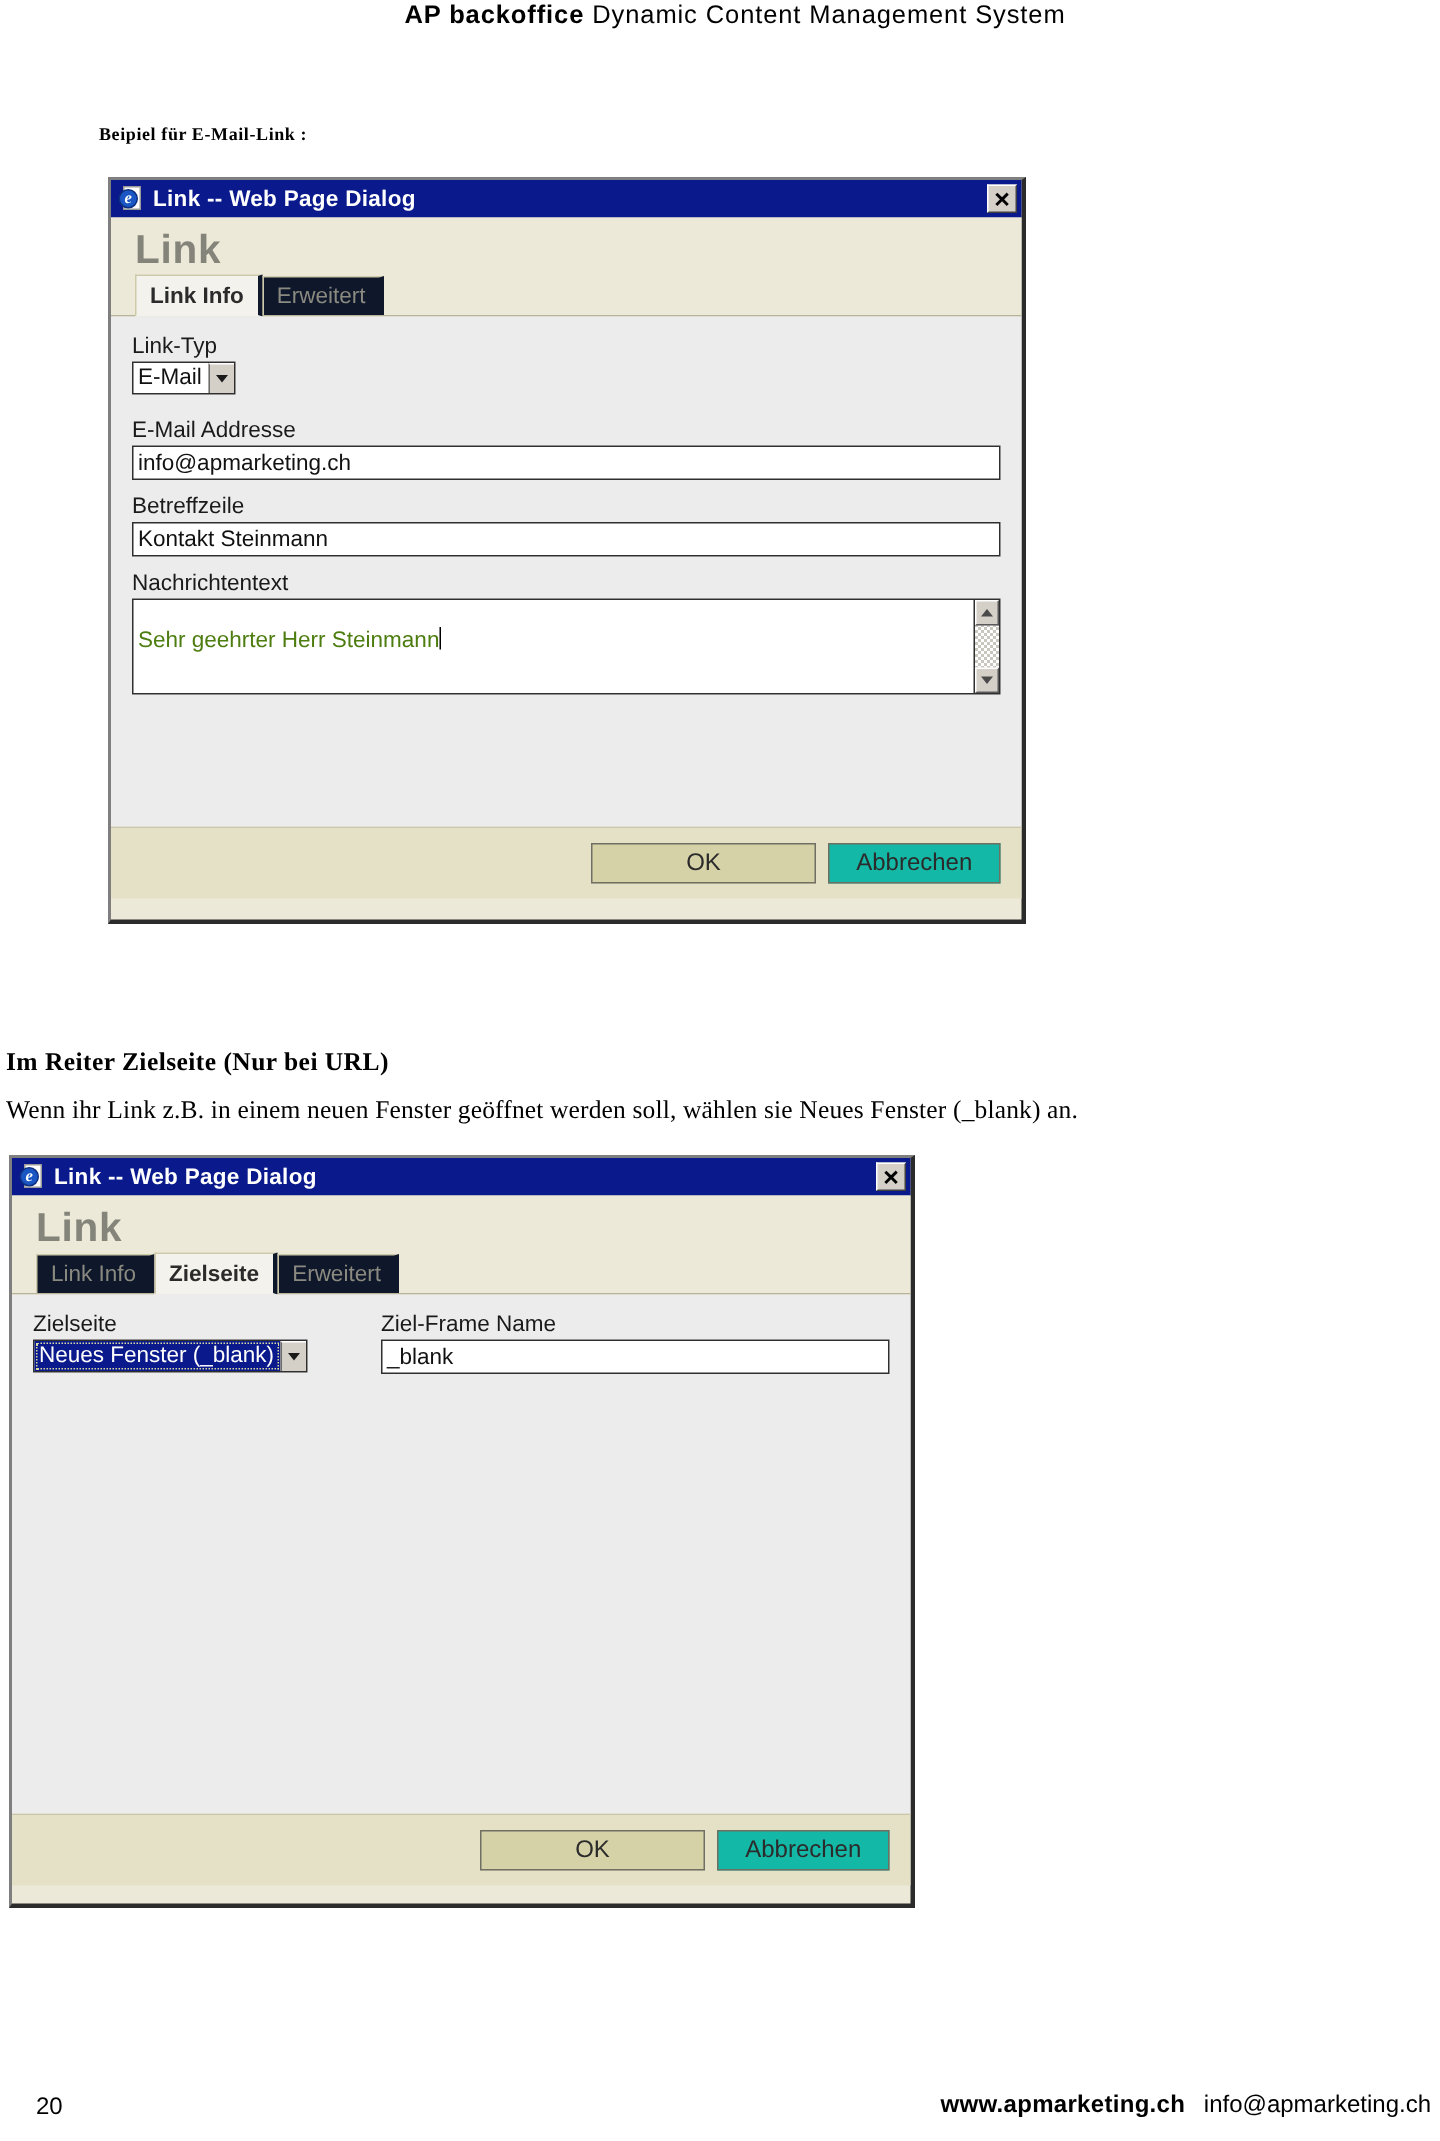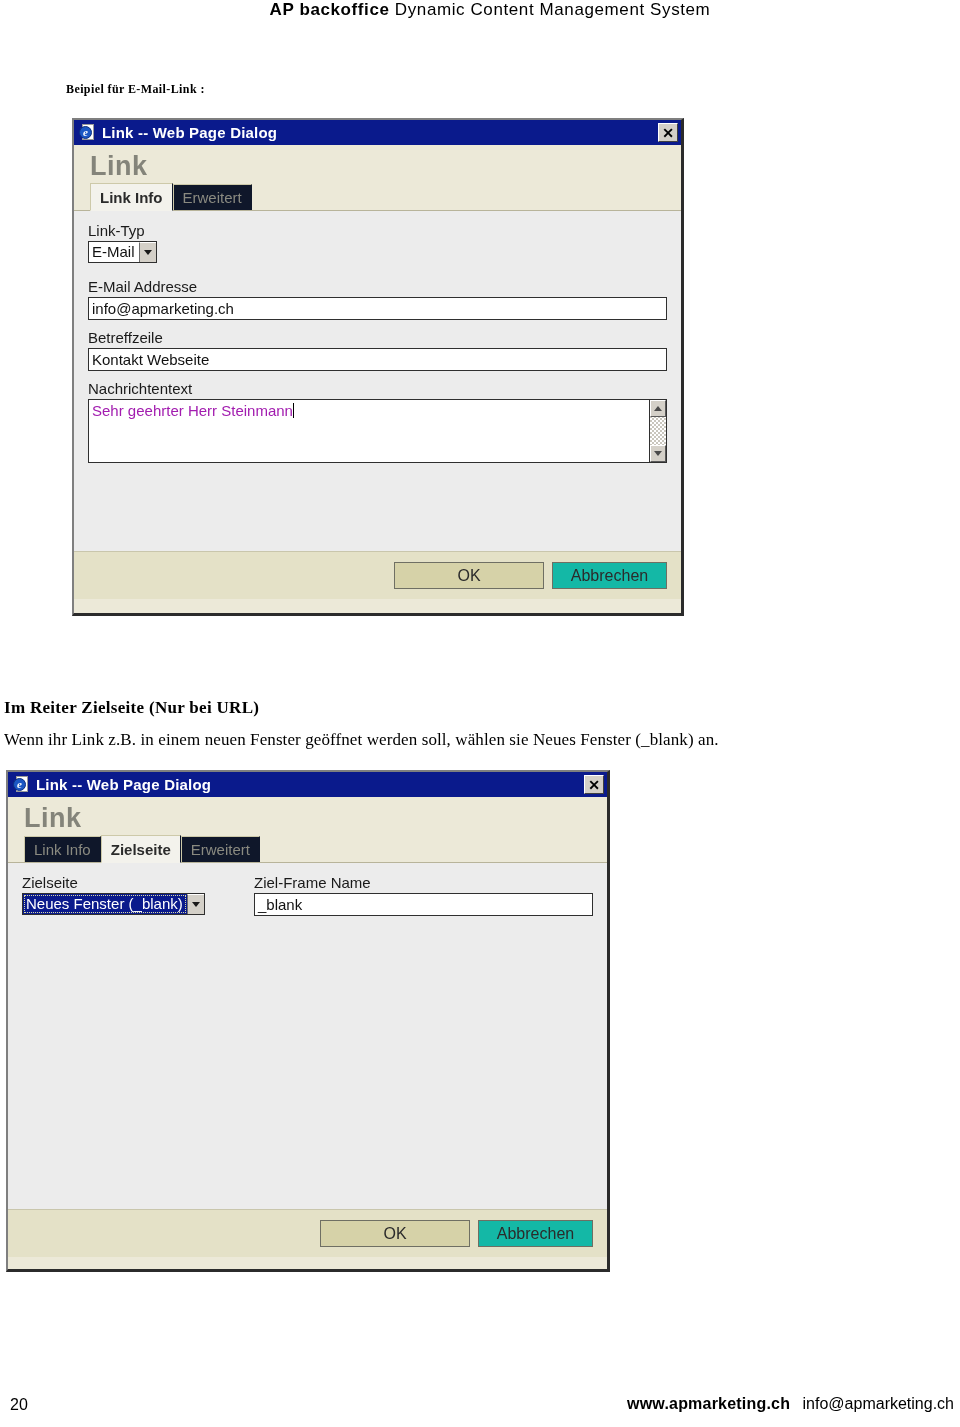--- a/index.html
+++ b/index.html
@@ -145,21 +145,21 @@
   }
   .tab {
     height: 26px;
     padding: 0 9px;
     display: flex;
     align-items: center;
     font-size: 15px;
     box-sizing: border-box;
     border-left: 1px solid #cdc9a9;
     border-top: 1px solid #cdc9a9;
-    border-right: 1px solid #0f172a;
+    border-right: 3px solid #0f172a;
     margin-right: 0px;
     white-space: nowrap;
   }
   .tab.inactive {
     background: #0f172a;
     color: #8a8a80;
   }
   .tab.active {
     background: #f3f2ec;
     color: #2b2b2b;
@@ -243,22 +243,22 @@
     display: flex;
     height: 64px;
     border: 1px solid #2f2f2f;
     background: #ffffff;
     box-sizing: border-box;
   }
   .textarea-text {
     flex: 1 1 auto;
     font-size: 15px;
     line-height: 20px;
-    padding: 1px 3px;
-    color: #a21caf;
+    padding: 17px 3px;
+    color: #4d7c0f;
     white-space: pre-wrap;
     overflow: hidden;
   }
   .caret {
     display: inline-block;
     width: 1px;
     height: 15px;
     background: #000;
     vertical-align: -2px;
   }
@@ -344,21 +344,21 @@
     top: 730px;
     font-family: "Liberation Serif", serif;
     font-size: 17px;
     letter-spacing: 0.1px;
     white-space: nowrap;
   }
 
   
   .page-num {
     position: absolute;
-    left: 10px;
+    left: 24px;
     top: 1396px;
     font-family: "Liberation Sans", sans-serif;
     font-size: 16px;
   }
   .footer-right {
     position: absolute;
     right: 6px;
     top: 1395px;
     font-family: "Liberation Sans", sans-serif;
     font-size: 16px;
@@ -434,21 +434,21 @@
     </div>
 
     <div class="spacer-14"></div>
 
     <div class="field-label">E-Mail Addresse</div>
     <div class="txt-input">info@apmarketing.ch</div>
 
     <div class="spacer-8"></div>
 
     <div class="field-label">Betreffzeile</div>
-    <div class="txt-input">Kontakt Webseite</div>
+    <div class="txt-input">Kontakt Steinmann</div>
 
     <div class="spacer-8"></div>
 
     <div class="field-label">Nachrichtentext</div>
     <div class="textarea-wrap">
       <div class="textarea-text"><span>Sehr geehrter Herr Steinmann</span><span class="caret"></span></div>
       <div class="scrollbar">
         <div class="sb-btn">
             <span class="up"></span>
           </div>

